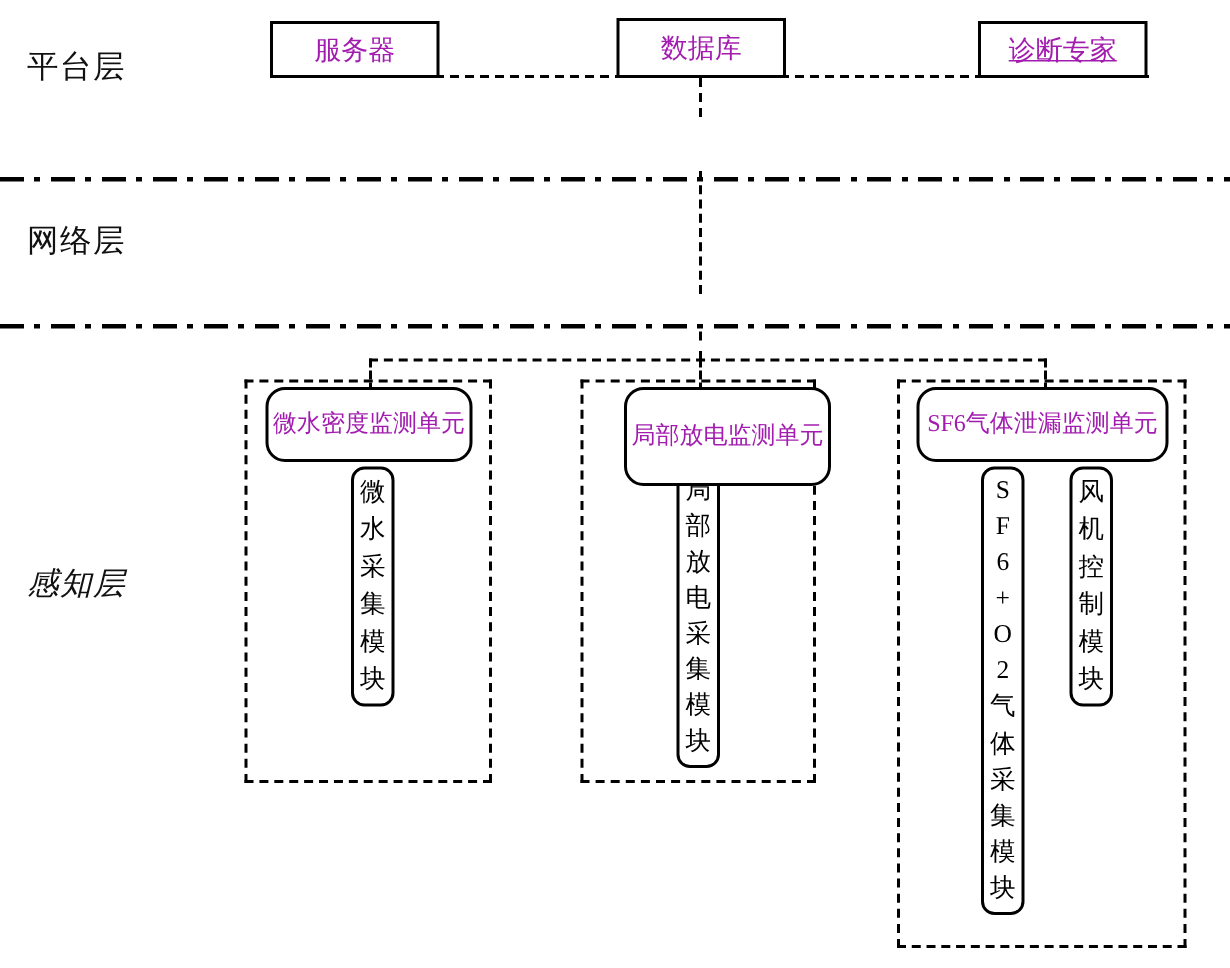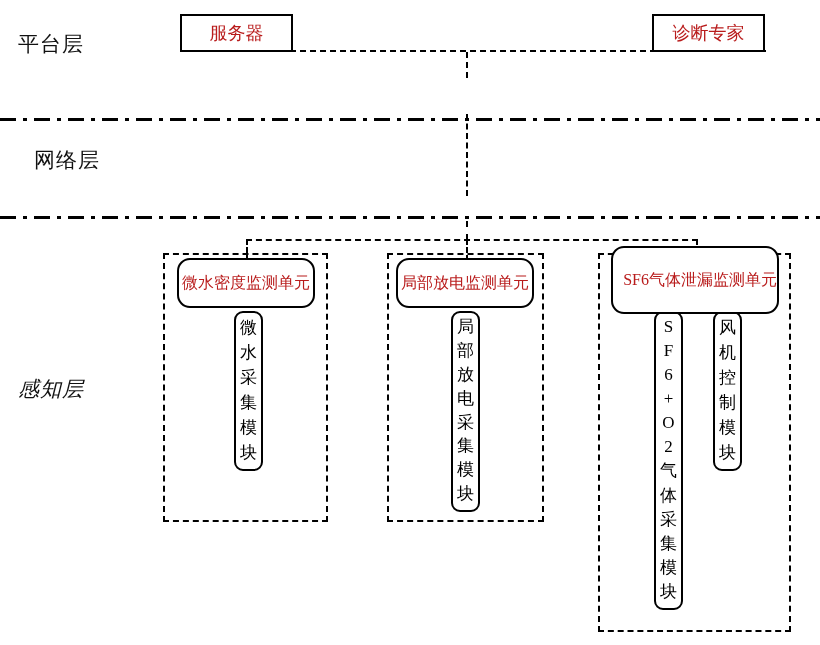--- a/index.html
+++ b/index.html
@@ -13,33 +13,33 @@
   
   .layer-label{
     position:absolute;
     font-size:21px;
     font-family:"Liberation Serif","DejaVu Serif",serif;
     letter-spacing:1px;
     white-space:nowrap;
     color:#111;
   }
   #label-platform{left:18px;top:30px;}
-  #label-network{left:18px;top:146px;margin-left:16px;}
+  #label-network{left:18px;top:146px;}
   #label-sensing{left:18px;top:375px;font-style:italic;}
 
   
   .node{
     position:absolute;
     box-sizing:border-box;
     display:flex;
     align-items:center;
     justify-content:center;
     text-align:center;
     background:#ffffff;
-    color:#b91c1c;
+    color:#a21caf;
     line-height:1.15;
   }
   .sq-box{
     border:2px solid #000;
     font-size:18px;
   }
   .round-box{
     border:2px solid #000;
     border-radius:14px;
     font-size:18px;
@@ -123,22 +123,23 @@
   <div class="layer-label" id="label-network">网络层</div>
   <div class="layer-label" id="label-sensing">感知层</div>
 
   <div class="divider" style="top:118px;"></div>
   <div class="divider" style="top:216px;"></div>
 
   <div class="conn h-dash" style="left:180px;top:50px;width:586px;"></div>
 
   <div class="node sq-box" style="left:180px;top:14px;width:113px;height:38px;">服务器</div>
 
-
-  <div class="node sq-box" style="left:652px;top:14px;width:113px;height:38px;">诊断专家</div>
+  <div class="node sq-box" style="left:411px;top:12px;width:113px;height:40px;">数据库</div>
+
+  <div class="node sq-box" style="left:652px;top:14px;width:113px;height:38px;text-decoration:underline;">诊断专家</div>
 
   <div class="conn v-dash" style="left:466px;top:52px;height:26px;"></div>
 
 
   <div class="conn v-dash" style="left:466px;top:114px;height:82px;"></div>
 
 
   <div class="conn v-dash" style="left:466px;top:221px;height:19px;"></div>
 
   <div class="conn h-dash" style="left:246px;top:239px;width:452px;"></div>
@@ -158,39 +159,39 @@
       <span class="ch" style="line-height: 25px; height: 25px; font-size: 17px;">微</span>
       <span class="ch" style="line-height: 25px; height: 25px; font-size: 17px;">水</span>
       <span class="ch" style="line-height: 25px; height: 25px; font-size: 17px;">采</span>
       <span class="ch" style="line-height: 25px; height: 25px; font-size: 17px;">集</span>
       <span class="ch" style="line-height: 25px; height: 25px; font-size: 17px;">模</span>
       <span class="ch" style="line-height: 25px; height: 25px; font-size: 17px;">块</span>
     </div>
 
   <div class="group-box" style="left:387px;top:253px;width:157px;height:269px;"></div>
 
-  <div class="node unit-head" style="left:396px;top:258px;width:138px;height:50px;">
+  <div class="node unit-head" style="left:416px;top:258px;width:138px;height:66px;">
     <span>局部放电</span>
     <span>监测单元</span>
   </div>
 
   <div class="vmodule" style="left:451px;top:311px;width:29px;height:201px;">
       <span class="ch" style="line-height: 23.875px; height: 23.875px; font-size: 17px;">局</span>
       <span class="ch" style="line-height: 23.875px; height: 23.875px; font-size: 17px;">部</span>
       <span class="ch" style="line-height: 23.875px; height: 23.875px; font-size: 17px;">放</span>
       <span class="ch" style="line-height: 23.875px; height: 23.875px; font-size: 17px;">电</span>
       <span class="ch" style="line-height: 23.875px; height: 23.875px; font-size: 17px;">采</span>
       <span class="ch" style="line-height: 23.875px; height: 23.875px; font-size: 17px;">集</span>
       <span class="ch" style="line-height: 23.875px; height: 23.875px; font-size: 17px;">模</span>
       <span class="ch" style="line-height: 23.875px; height: 23.875px; font-size: 17px;">块</span>
     </div>
 
   <div class="group-box" style="left:598px;top:253px;width:193px;height:379px;"></div>
 
-  <div class="node unit-head" style="left:611px;top:246px;width:168px;height:68px;justify-content:flex-end;">
+  <div class="node unit-head" style="left:611px;top:258px;width:168px;height:50px;">
     <span>SF6气体泄漏</span>
     <span>监测单元</span>
   </div>
 
   <div class="vmodule" style="left:654px;top:311px;width:29px;height:299px;">
       <span class="ch" style="line-height: 24.0833px; height: 24.0833px; font-size: 17px;">S</span>
       <span class="ch" style="line-height: 24.0833px; height: 24.0833px; font-size: 17px;">F</span>
       <span class="ch" style="line-height: 24.0833px; height: 24.0833px; font-size: 17px;">6</span>
       <span class="ch" style="line-height: 24.0833px; height: 24.0833px; font-size: 17px;">+</span>
       <span class="ch" style="line-height: 24.0833px; height: 24.0833px; font-size: 17px;">O</span>

